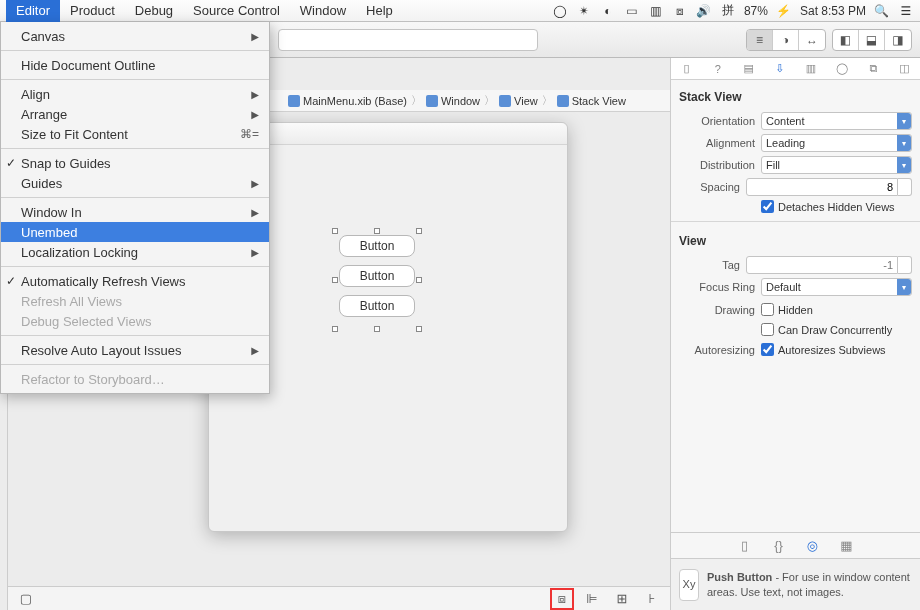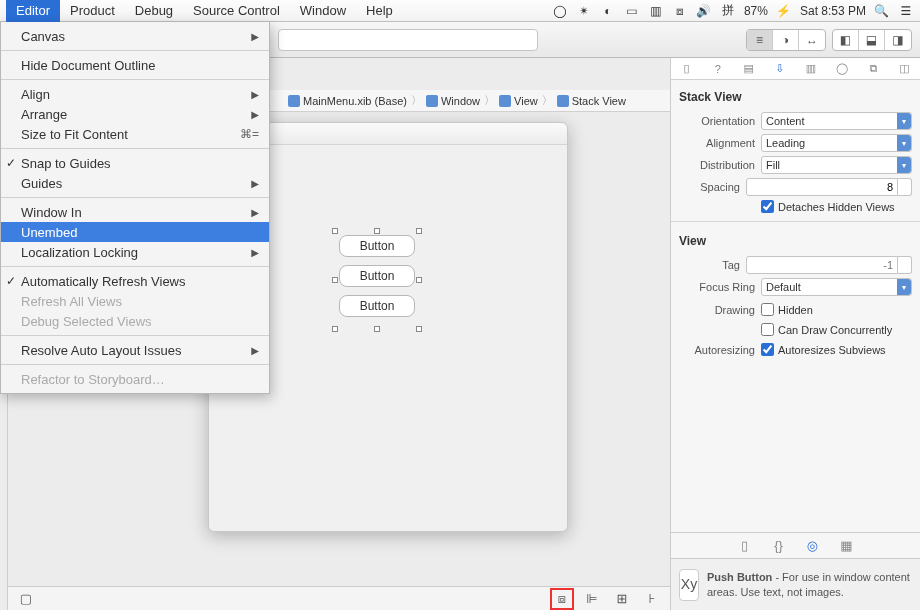--- a/index.html
+++ b/index.html
@@ -74,21 +74,21 @@
 .row .numfield input { flex: 1; border: 1px solid #c4c4c4; border-radius: 3px 0 0 3px; font-size: 11px; text-align: right; padding: 0 4px; }
 .row .numfield .step { width: 14px; border: 1px solid #c4c4c4; border-left: none; border-radius: 0 3px 3px 0; background: #fff; font-size: 8px; display: flex; flex-direction: column; }
 .chkrow { display: flex; align-items: center; gap: 4px; margin: 3px 0 3px 82px; font-size: 11px; }
 .chkrow input { accent-color: #2a6fd6; }
 .hr { height: 1px; background: #d6d6d6; margin: 8px -8px; }
 
 .libBar { height: 26px; border-top: 1px solid #ccc; display: flex; align-items: center; justify-content: center; gap: 16px; background: #f6f6f6; }
 .libBar .lb { width: 18px; height: 18px; display: flex; align-items: center; justify-content: center; color: #888; font-size: 13px; }
 .libBar .lb.active { color: #2a6fd6; }
 .libDesc { height: 52px; border-top: 1px solid #ccc; background: #f0f0f0; display: flex; align-items: center; padding: 6px 8px; gap: 8px; font-size: 11px; color: #555; line-height: 1.3; }
-.libDesc .thumb { width: 32px; height: 32px; background: #fff; border: 1px solid #ccc; border-radius: 4px; display: flex; align-items: center; justify-content: center; font-size: 14px; }
+.libDesc .thumb { width: 32px; height: 32px; background: #fff; border: 1px solid #ccc; border-radius: 4px; display: flex; align-items: center; justify-content: center; font-size: 11px; }
 </style>
 </head>
 <body>
 
 <div class="menubar">
   <div class="left">
     <div class="mitem sel">Editor</div>
     <div class="mitem">Product</div>
     <div class="mitem">Debug</div>
     <div class="mitem">Source Control</div>

